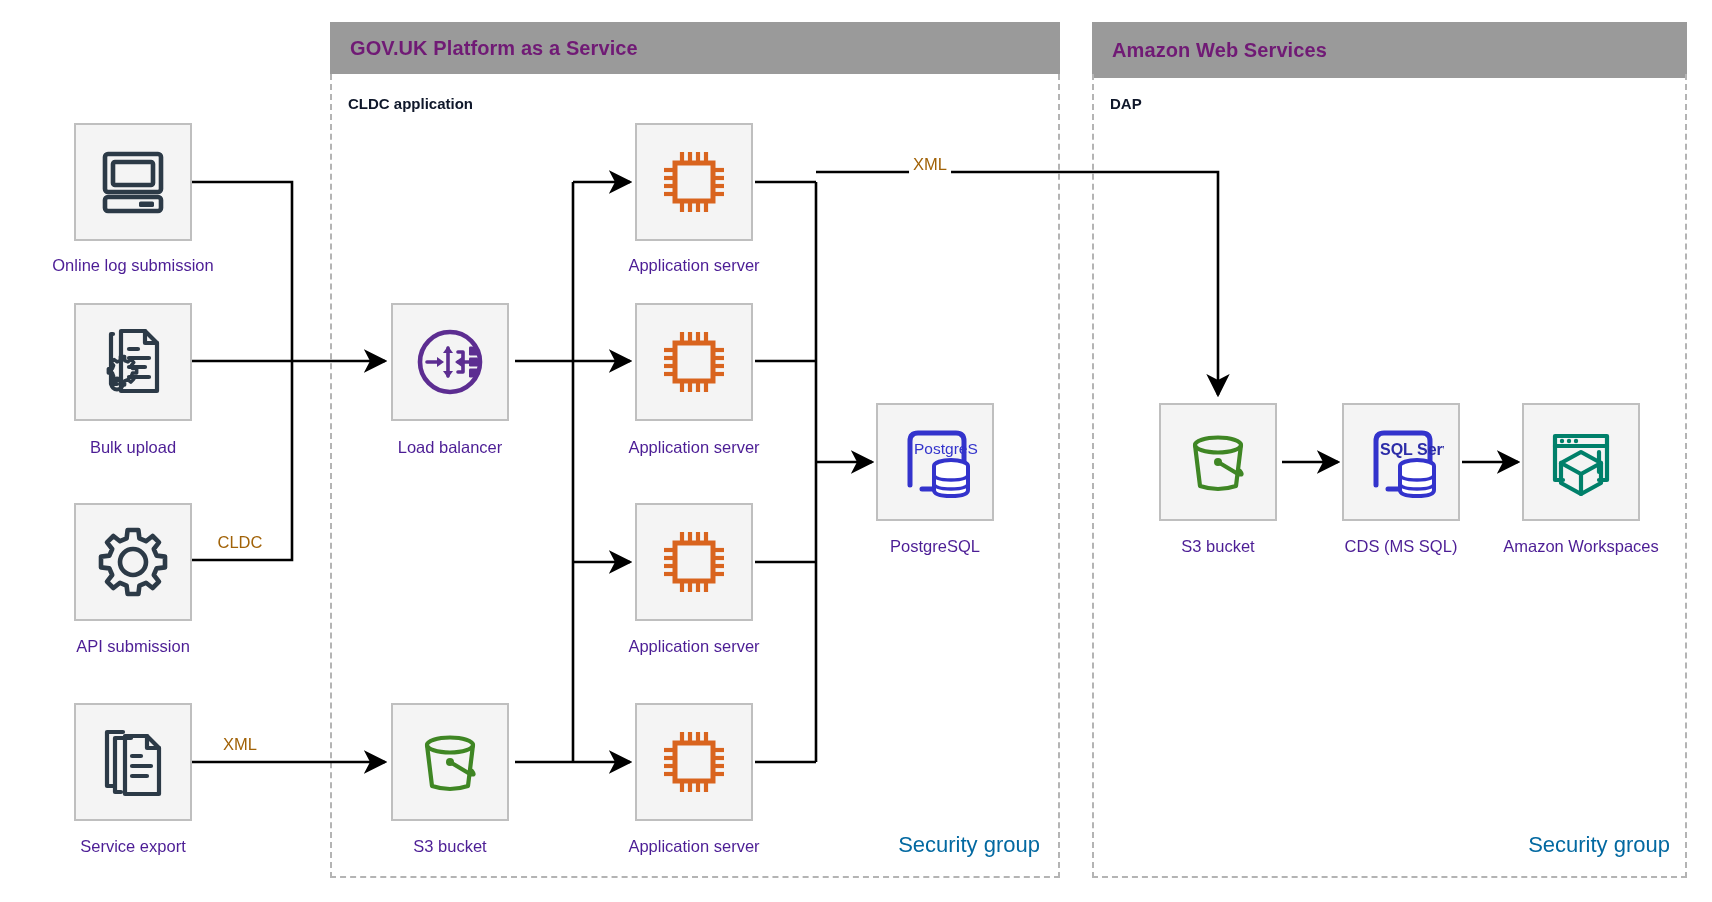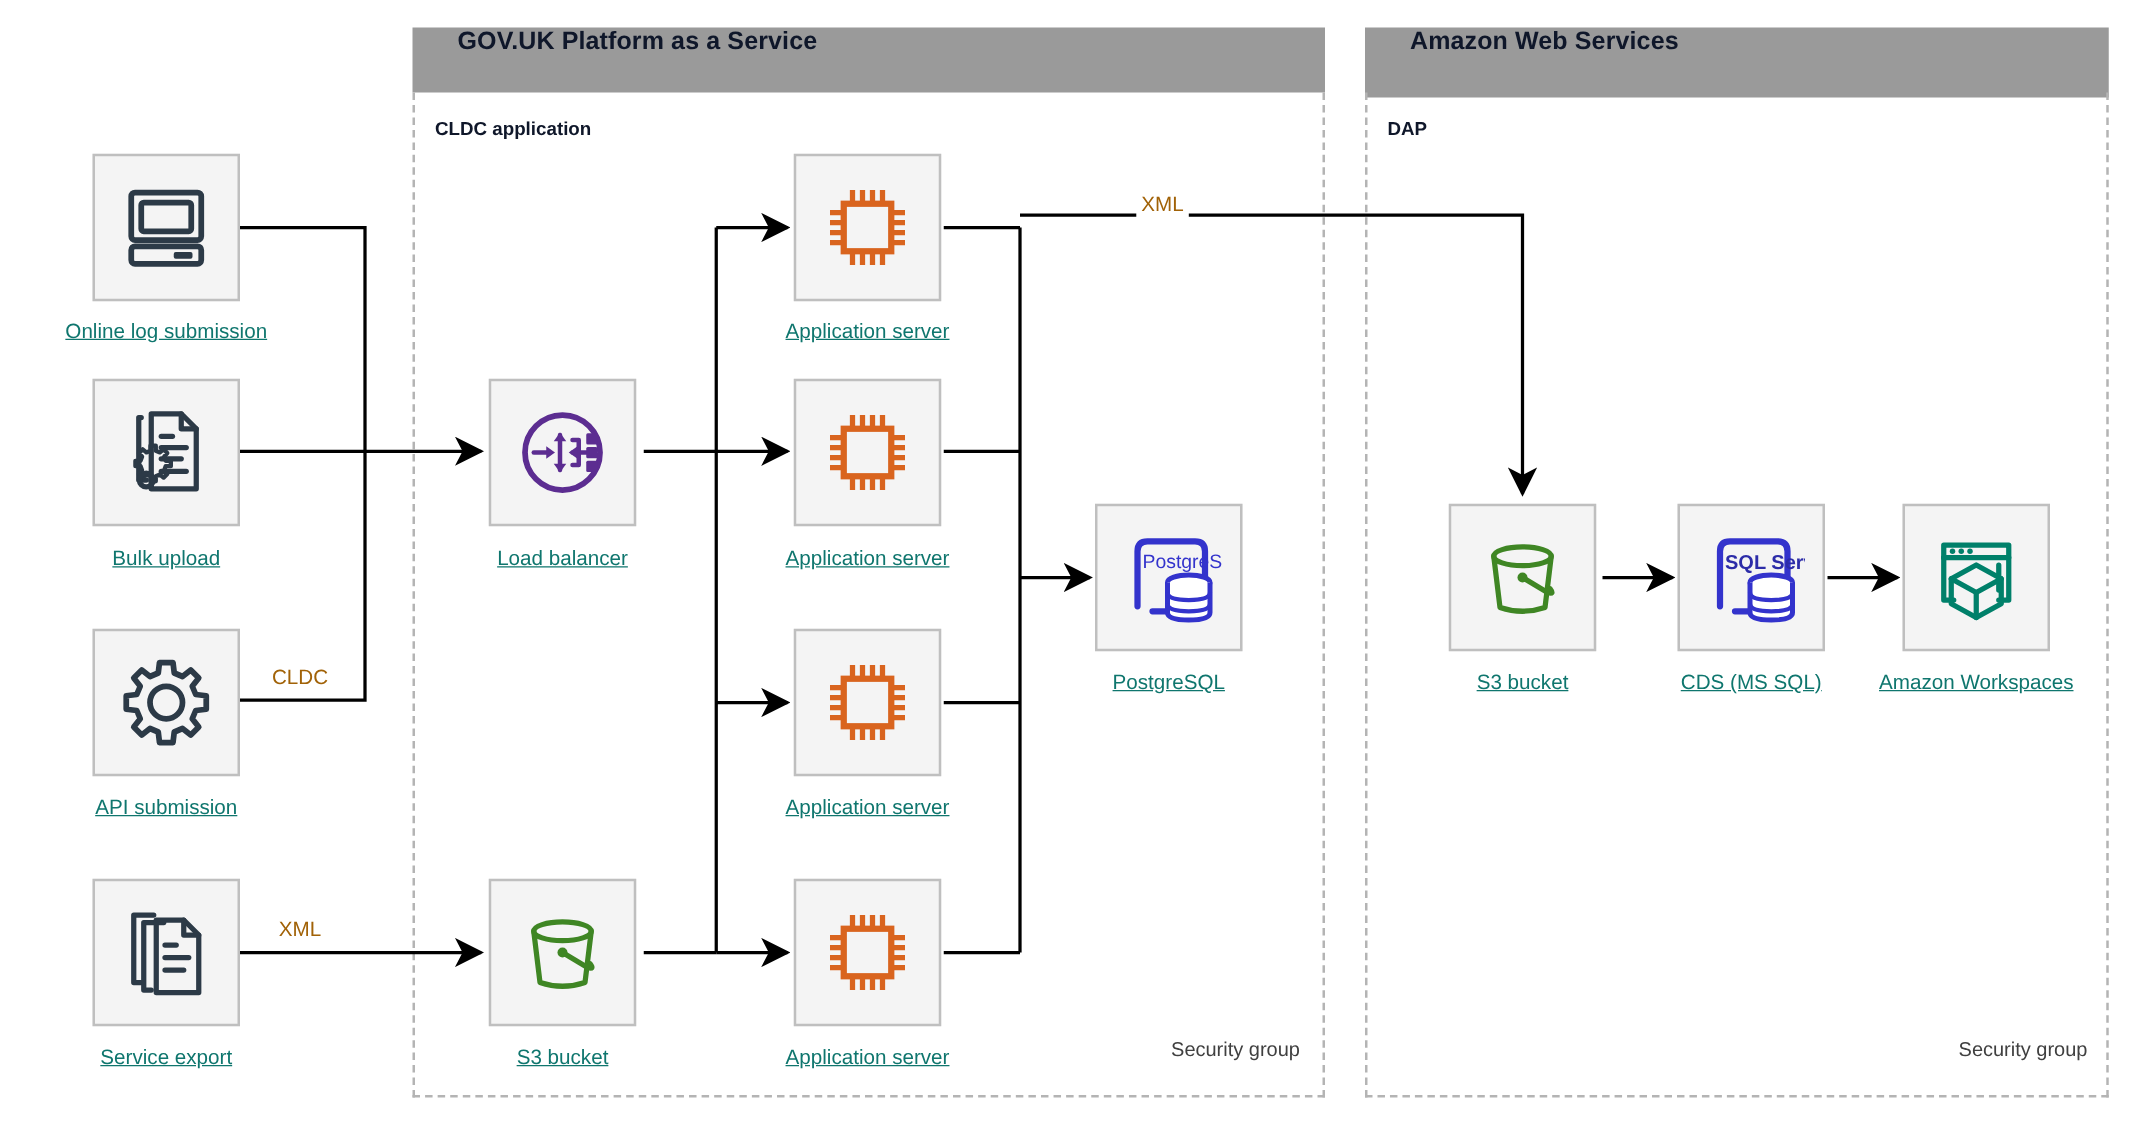--- a/index.html
+++ b/index.html
@@ -14,69 +14,69 @@
     width:1712px;
     height:902px;
     background:#ffffff;
     overflow:hidden;
   }
 
   
   .group-header{
     position:absolute;
     background:#9a9a9a;
-    color:#0f172a;
+    color:#701a75;
     font-size:20px;
     font-weight:bold;
     display:flex;
-    padding-left:36px;
+    align-items:center;
+    padding-left:20px;
     box-sizing:border-box;
     letter-spacing:.1px;
   }
   .group-body{
     position:absolute;
     border:2px dashed #b4b4b4;
     border-top:none;
     box-sizing:border-box;
     background:transparent;
   }
   .group-sublabel{
     position:absolute;
     font-size:15px;
     font-weight:bold;
     color:#0f172a;
   }
   .group-footer{
     position:absolute;
-    font-size:16px;
-    color:#404040;
+    font-size:22px;
+    color:#0369a1;
     text-align:right;
   }
 
   
   .node{
     position:absolute;
     width:118px;
     height:118px;
     background:#f4f4f4;
     border:2px solid #bfbfbf;
     box-sizing:border-box;
     display:flex;
     align-items:center;
     justify-content:center;
   }
   .node svg{display:block;}
   .node-label{
     position:absolute;
     font-size:16.5px;
-    color:#0f766e;
+    color:#4c1d95;
     text-align:right;
     white-space:nowrap;
     transform:translateX(-50%);
-    text-decoration:underline;
   }
 
   
   .edge-label{
     position:absolute;
     font-size:16.5px;
     color:#a16207;
     white-space:nowrap;
     transform:translateX(-50%);
     background:#ffffff;

